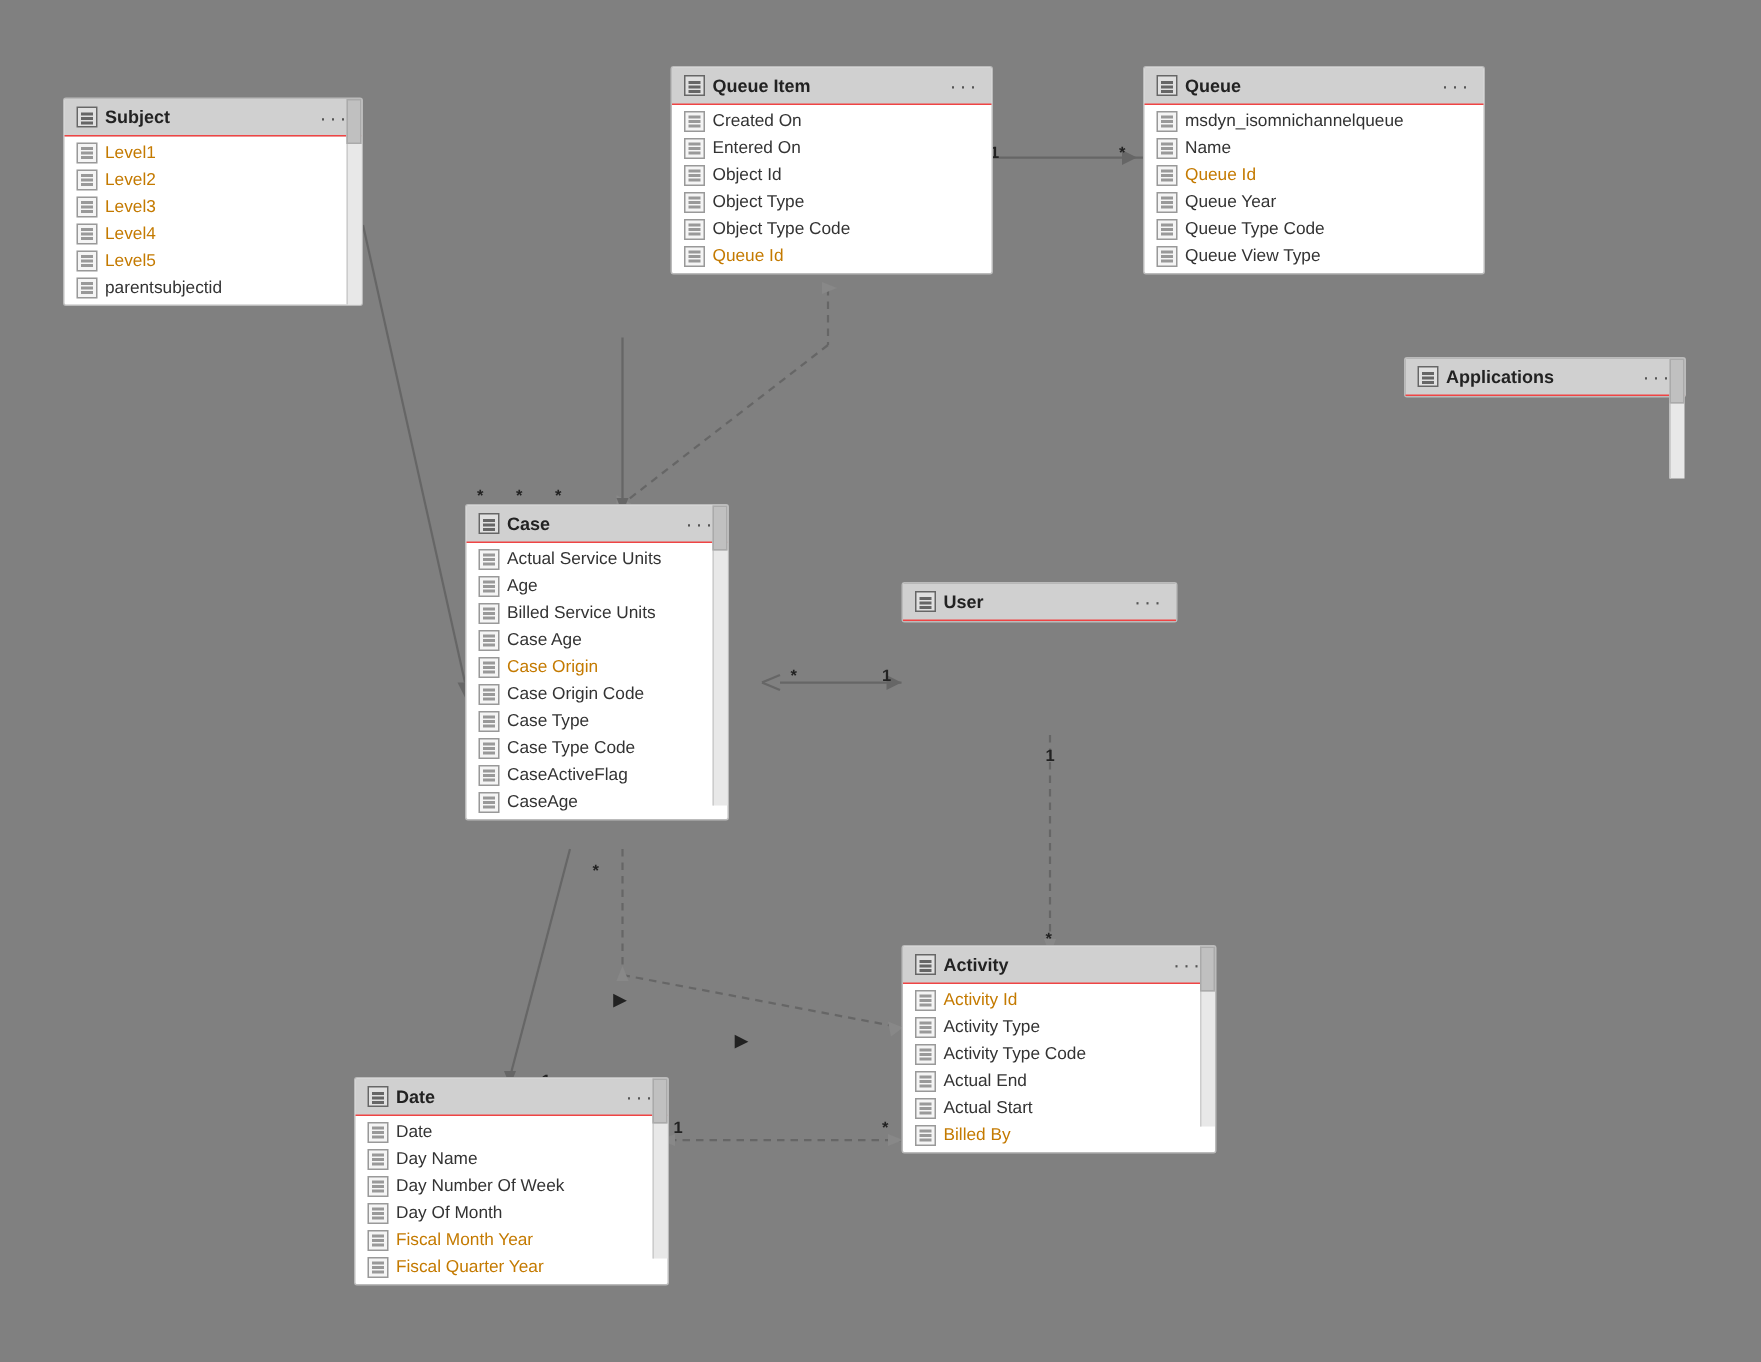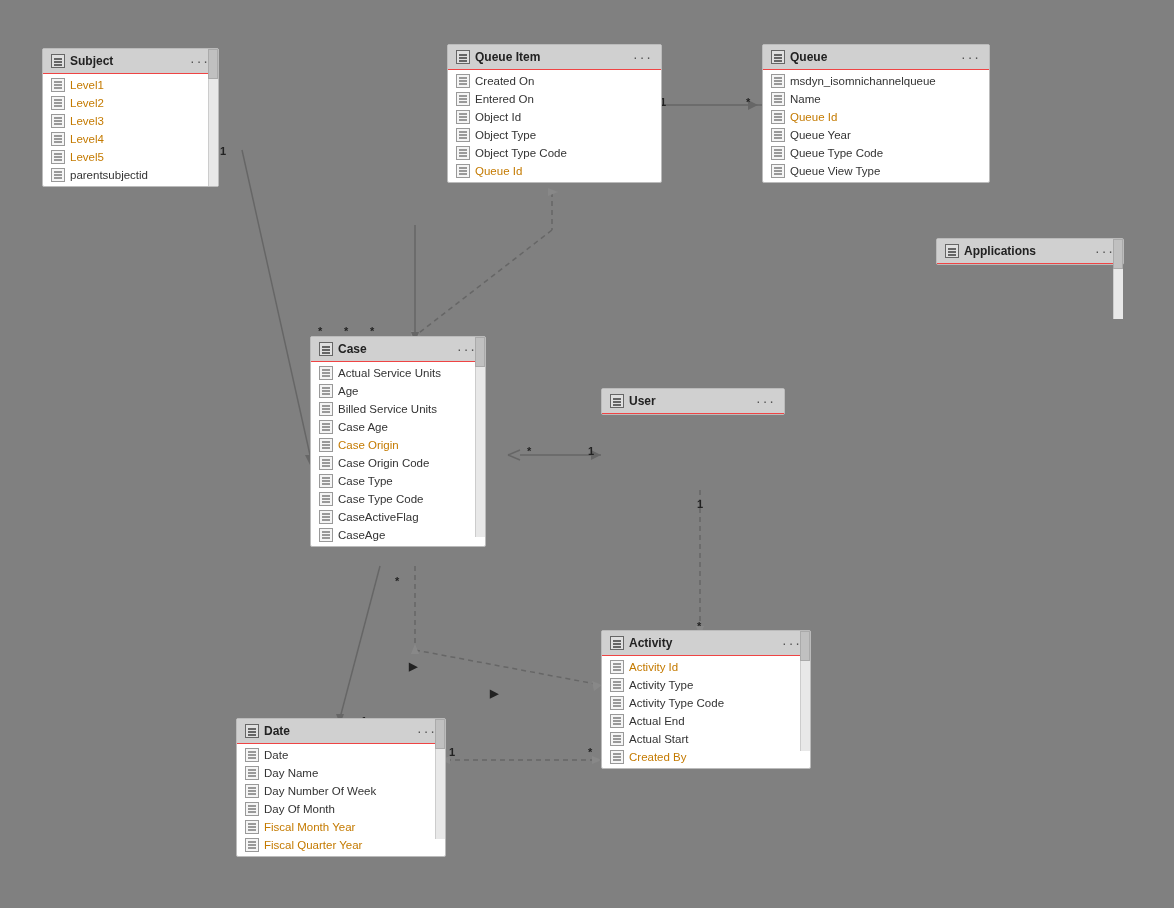--- a/index.html
+++ b/index.html
@@ -198,21 +198,21 @@
   <div class="rel-label" style="left:697px; top:620px">*</div>
   <div class="rel-label" style="left:395px; top:575px">*</div>
   <div class="rel-label" style="left:361px; top:715px">1</div>
   <div class="rel-label" style="left:449px; top:746px">1</div>
   <div class="rel-label" style="left:588px; top:746px">*</div>
   <div class="rel-label" style="left:409px; top:660px">▶</div>
   <div class="rel-label" style="left:490px; top:687px">▶</div>
 
 </div>
 
-<div class="entity-card" style="left:42px; top:48px; width:177px;">
+<div class="entity-card" style="left:42px; top:65px; width:200px;">
   <div class="entity-header">
     <div class="entity-header-title">
       <span class="table-icon"></span>
       <span>Subject</span>
     </div>
     <span class="entity-header-dots">···</span>
   </div>
   <div class="entity-rows">
     <div class="entity-row link-field">
       <span class="field-icon"></span>
@@ -418,21 +418,21 @@
     <div class="entity-row">
       <span class="field-icon"></span>
       <span>Actual End</span>
     </div>
     <div class="entity-row">
       <span class="field-icon"></span>
       <span>Actual Start</span>
     </div>
     <div class="entity-row link-field">
       <span class="field-icon"></span>
-      <span>Created By</span>
+      <span>Billed By</span>
     </div>
   </div>
   <div class="scroll-indicator" style="height:120px;">
     <div class="scroll-thumb"></div>
   </div>
 </div>
 
 <div class="entity-card" style="left:236px; top:718px; width:210px;">
   <div class="entity-header">
     <div class="entity-header-title">

